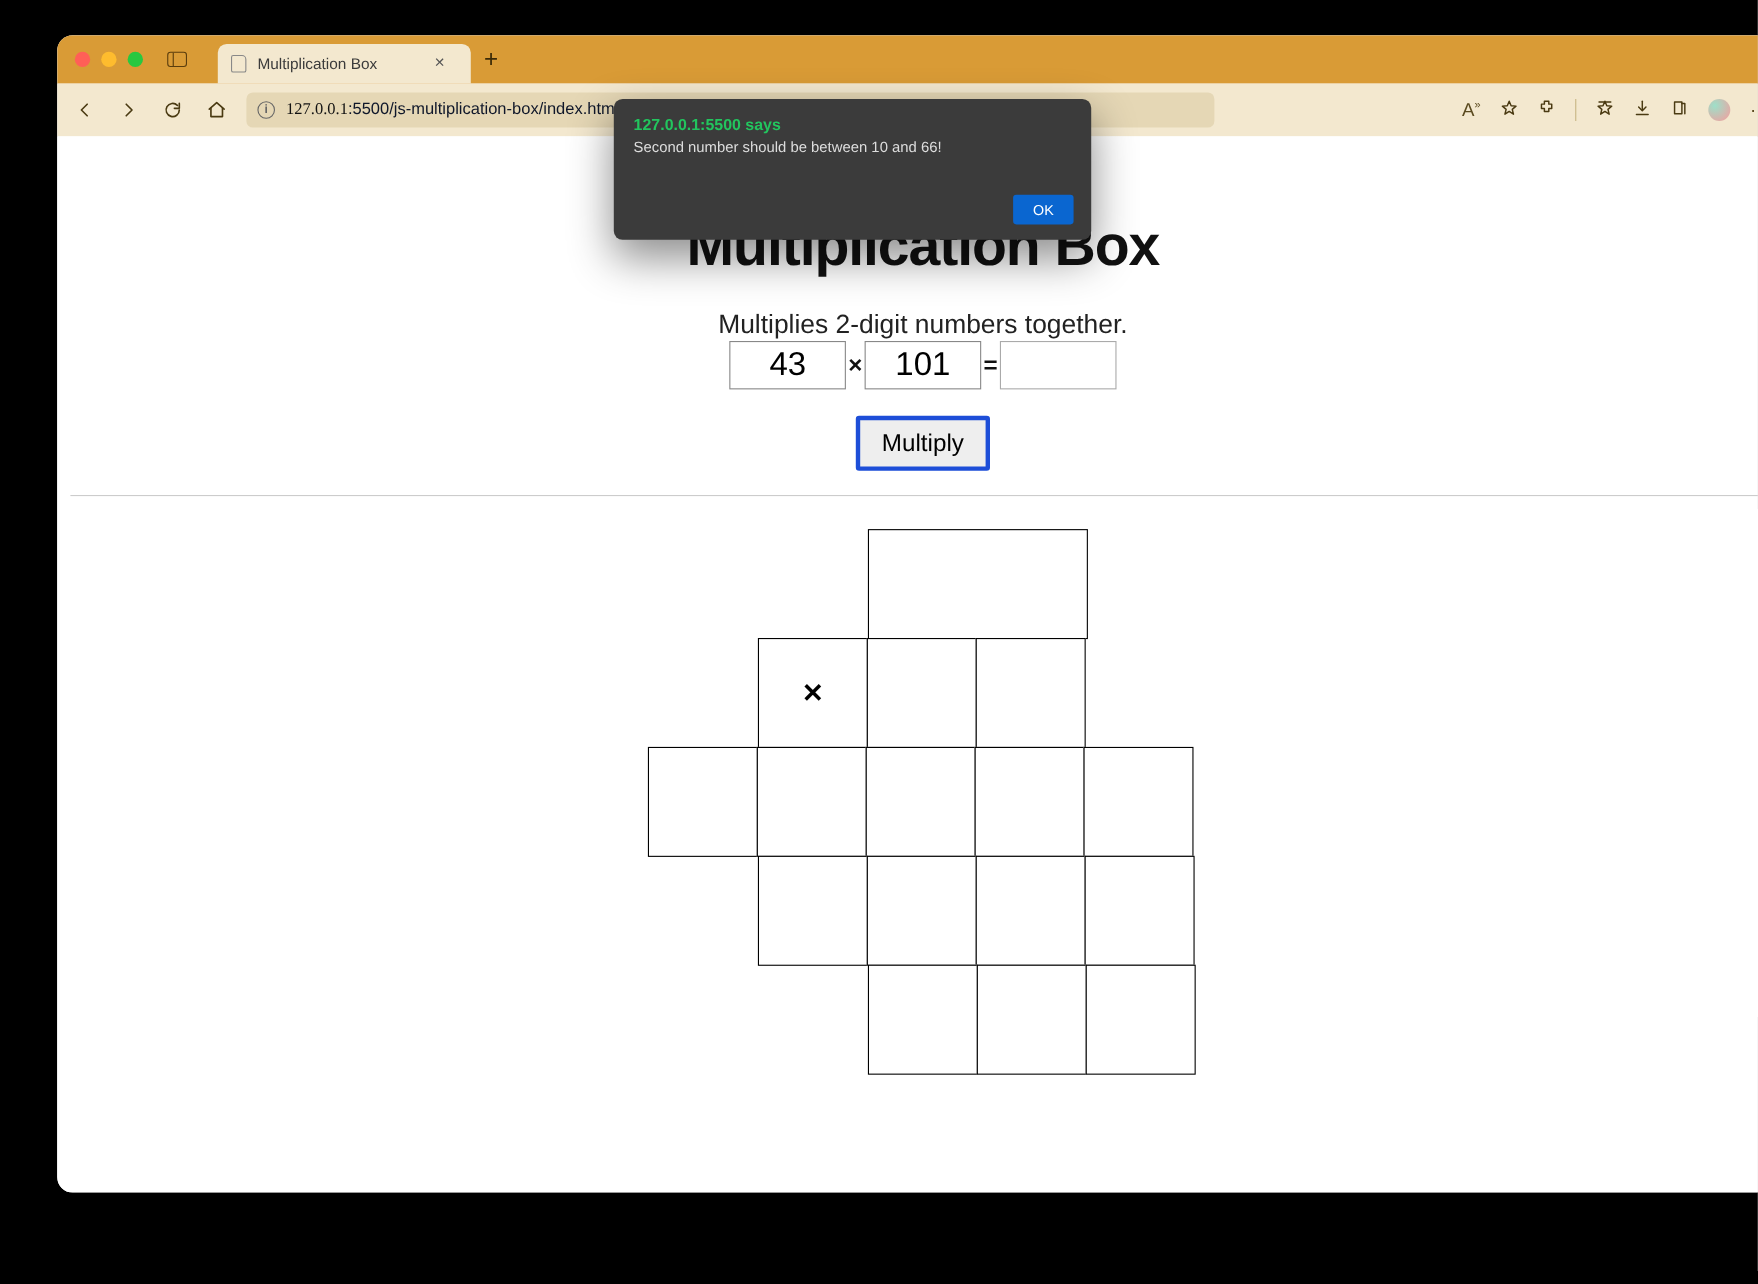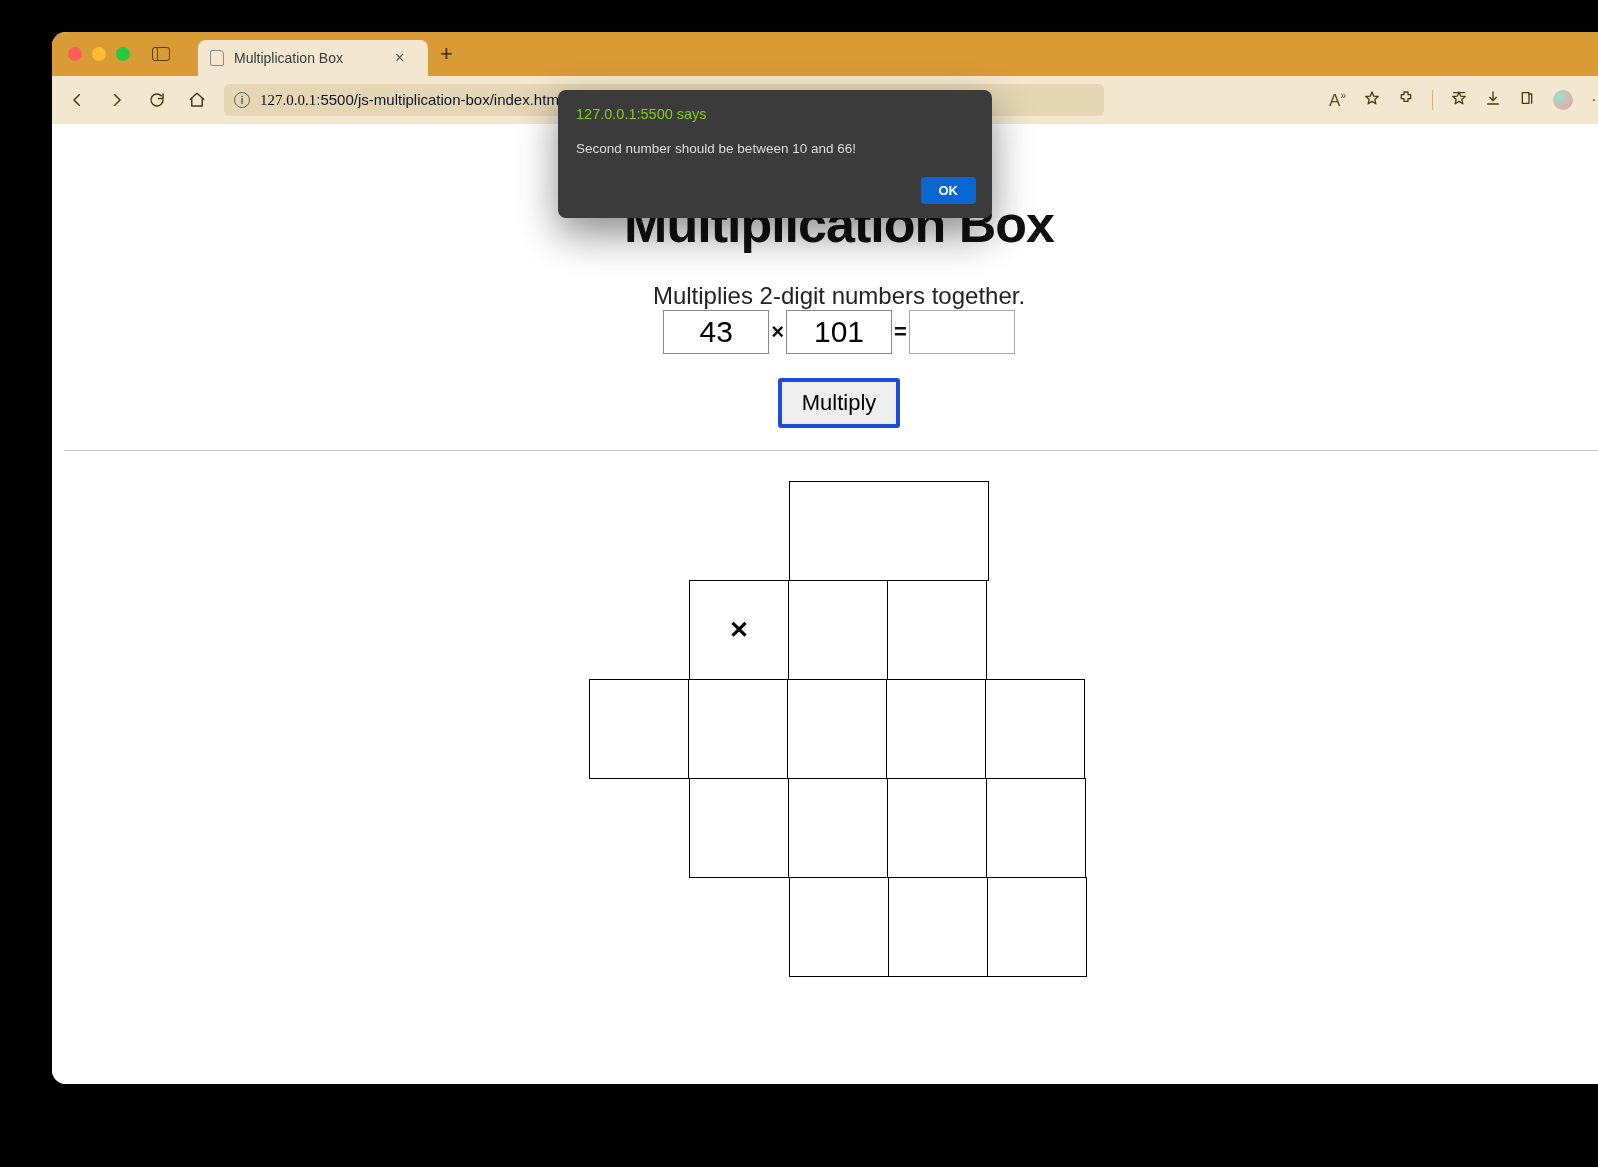--- a/index.html
+++ b/index.html
@@ -209,31 +209,31 @@
     width: 434px;
     height: 128px;
     background:#3b3b3b;
     color:#eaeaea;
     border-radius: 8px;
     box-shadow: 0 16px 40px rgba(0,0,0,.45);
     padding: 16px 18px 14px;
     z-index: 50;
   }
   .jsalert .hdr {
-    font-weight:400; font-size:14.5px; margin-bottom:19px; color:#84cc16;
+    font-weight:700; font-size:14.5px; margin-bottom:4px; color:#22c55e;
   }
   .jsalert .msg {
     font-size:13.5px; color:#ddd;
   }
   .jsalert .okbtn {
     position:absolute; right:16px; bottom:14px;
     background:#0a66d0; color:#fff;
     border:none; border-radius:3px;
     padding: 6px 18px;
-    font-size:13px; font-weight:700;
+    font-size:13px; font-weight:400;
     cursor:pointer;
   }
 
   
   .svg-ic { width:18px; height:18px; stroke:#4a3a12; stroke-width:2; fill:none; stroke-linecap:round; stroke-linejoin:round;}
   .svg-small { width:16px; height:16px; }
 </style>
 </head>
 <body>
 

